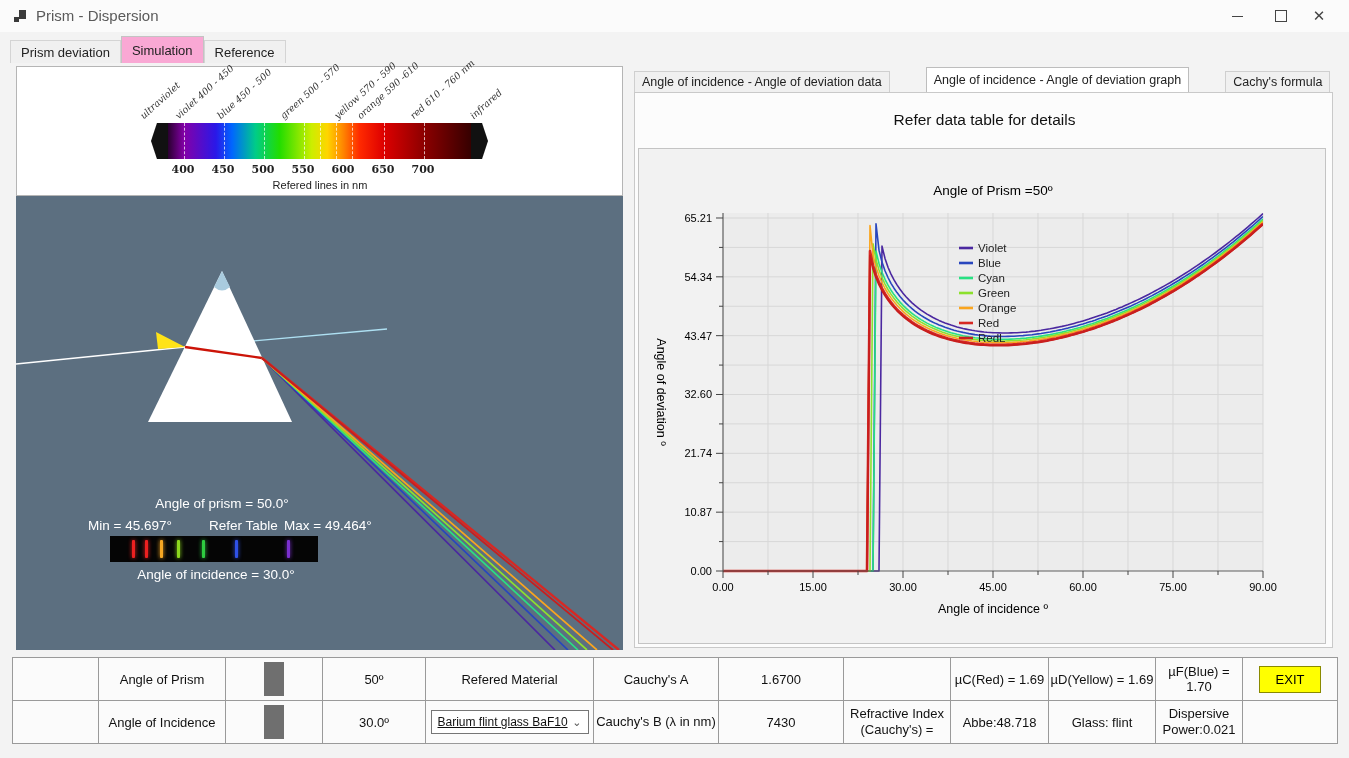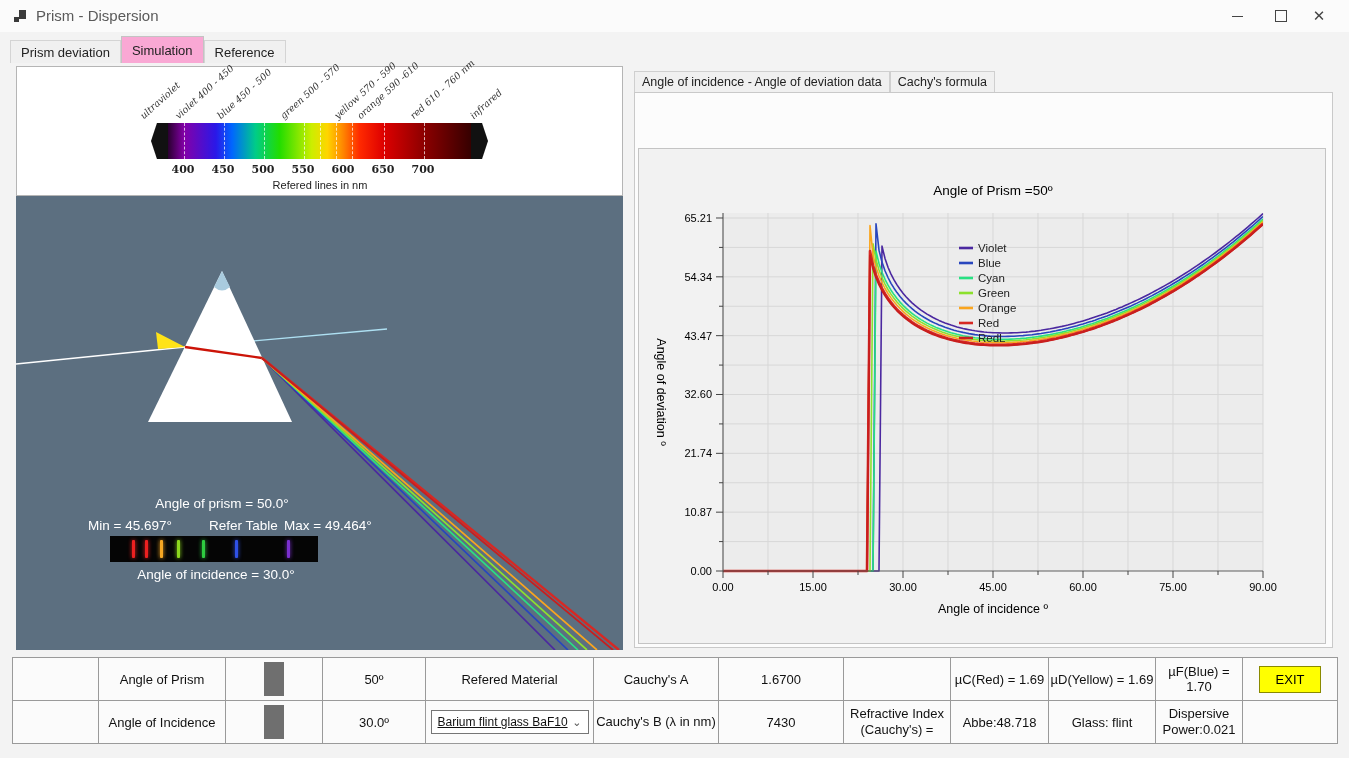--- a/index.html
+++ b/index.html
@@ -36,21 +36,21 @@
   .spec-tick{position:absolute;top:96px;width:40px;text-align:center;font-family:"DejaVu Serif",serif;
              font-weight:bold;font-size:11px;color:#222;}
   #spec-caption{position:absolute;top:112px;left:203px;width:200px;text-align:center;font-size:11px;color:#222;}
   #sim-area{position:absolute;left:16px;top:196px;width:607px;height:454px;background:#5c6f80;}
   #sim-svg{position:absolute;left:0;top:0;}
   .sim-text{position:absolute;color:#ffffff;font-size:13.5px;white-space:nowrap;}
   #emission-bar{position:absolute;left:94px;top:340px;width:208px;height:26px;background:#050505;}
   .emline{position:absolute;top:4px;width:3px;height:18px;border-radius:1px;}
   
   #right-panel{position:absolute;left:630px;top:66px;width:707px;height:586px;}
-  #rtabs{position:absolute;left:4px;top:2px;display:flex;align-items:flex-end;height:24px;}
+  #rtabs{position:absolute;left:4px;top:2px;display:flex;align-items:flex-end;height:24px;gap:36px;}
   .rtab{height:20px;padding:0 7px;display:flex;align-items:center;font-size:12.5px;background:#f0f0f0;
         border:1px solid #cfcfcf;border-bottom:none;color:#222;white-space:nowrap;}
   .rtab.active{height:24px;background:#fff;border:1px solid #bdbdbd;border-bottom:none;z-index:2;}
   #tabpage{position:absolute;left:4px;top:26px;width:699px;height:556px;background:#fcfcfc;border:1px solid #c9c9c9;box-sizing:border-box;}
   #graph-header{position:absolute;left:0;top:18px;width:699px;text-align:center;font-size:15.5px;color:#111;}
   #chart-box{position:absolute;left:3px;top:55px;width:688px;height:496px;background:#f2f2f2;border:1px solid #c4c4c4;box-sizing:border-box;}
   
   #ctl-table{position:absolute;left:12px;top:657px;border-collapse:collapse;table-layout:fixed;}
   #ctl-table td{border:1px solid #9a9a9a;height:42px;text-align:center;vertical-align:middle;
                 font-size:13px;color:#111;background:#fbfbfb;padding:0;overflow:hidden;}
@@ -152,23 +152,25 @@
       <div class="emline" style="left: 92px; background: rgb(46, 204, 64); box-shadow: rgb(46, 204, 64) 0px 0px 4px;"></div>
       <div class="emline" style="left: 125px; background: rgb(47, 81, 232); box-shadow: rgb(47, 81, 232) 0px 0px 4px;"></div>
       <div class="emline" style="left: 177px; background: rgb(123, 47, 208); box-shadow: rgb(123, 47, 208) 0px 0px 4px;"></div>
     </div>
   <div class="sim-text" style="left:95px;top:371px;width:210px;text-align:center;">Angle of incidence = 30.0°</div>
 </div>
 
 <div id="right-panel">
   <div id="rtabs">
     <div class="rtab">Angle of incidence - Angle of deviation data</div>
+    <div class="rtab active">Angle of incidence - Angle of deviation graph</div>
     <div class="rtab">Cachy's formula</div>
   </div>
   <div id="tabpage">
+    <div id="graph-header">Refer data table for details</div>
     <div id="chart-box">
       <svg id="chart-svg" width="686" height="494">
           <rect x="84" y="64" width="540" height="358" fill="#ececec"></rect>
           <line x1="129" y1="64" x2="129" y2="422" stroke="#d7d7d7" stroke-width="1"></line>
           <line x1="174" y1="64" x2="174" y2="422" stroke="#d7d7d7" stroke-width="1"></line>
           <line x1="219" y1="64" x2="219" y2="422" stroke="#d7d7d7" stroke-width="1"></line>
           <line x1="264" y1="64" x2="264" y2="422" stroke="#d7d7d7" stroke-width="1"></line>
           <line x1="309" y1="64" x2="309" y2="422" stroke="#d7d7d7" stroke-width="1"></line>
           <line x1="354" y1="64" x2="354" y2="422" stroke="#d7d7d7" stroke-width="1"></line>
           <line x1="399" y1="64" x2="399" y2="422" stroke="#d7d7d7" stroke-width="1"></line>

